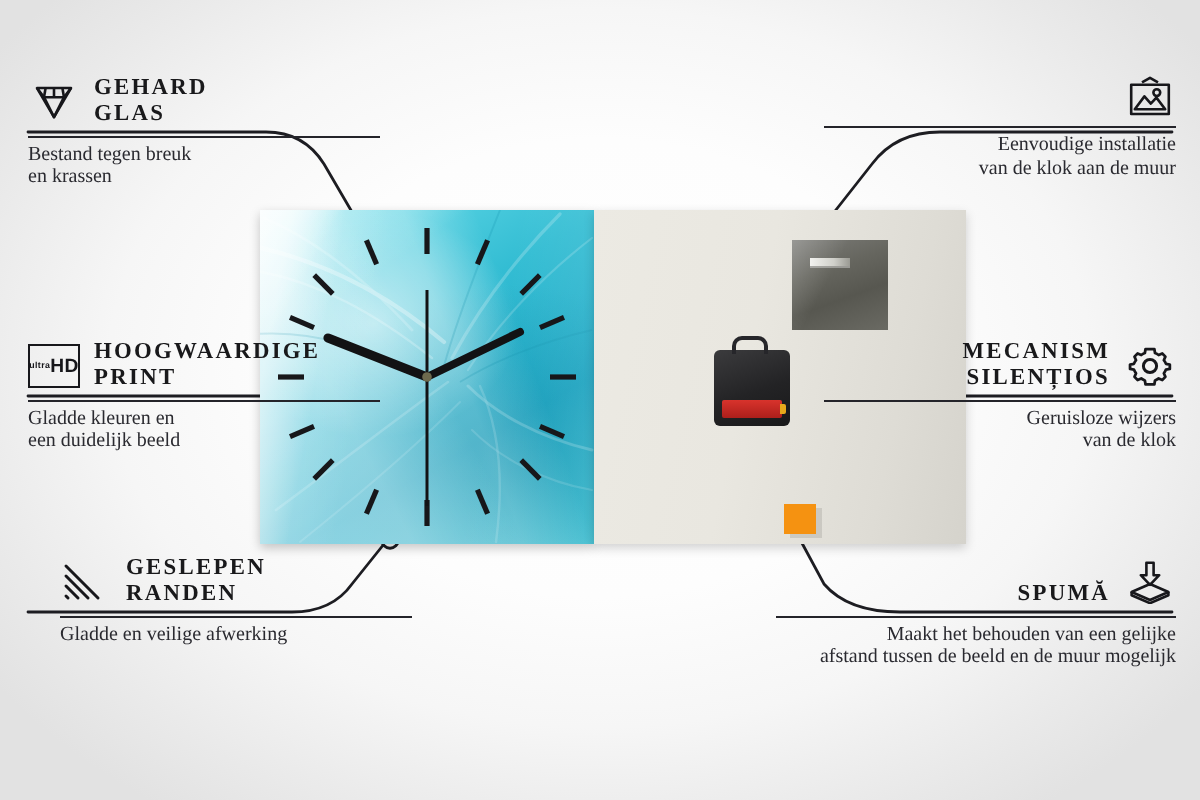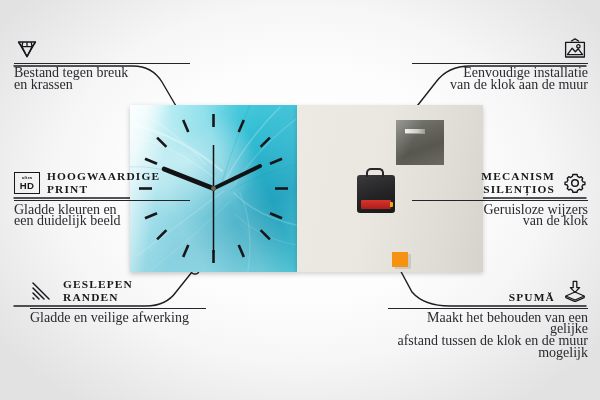--- a/index.html
+++ b/index.html
@@ -24,36 +24,36 @@
   .feat .hdrow { display:flex; align-items:center; gap:7px; }
   .feat .ttl {
     font-size:11.4px; letter-spacing:1.15px; color:#19191b;
     line-height:13.4px; font-weight:700; text-transform:uppercase;
     white-space:nowrap;
   }
   .feat .rule {
     height:0; border-top:1.15px solid #24242a; margin-top:3px;
   }
   .feat .desc {
-    font-size:14px; line-height:11.6px; color:#2a2a30; margin-top:3px;
+    font-size:10px; line-height:11.6px; color:#2a2a30; margin-top:3px;
     white-space:pre-line;
   }
   .feat.left .hdrow { justify-content:flex-start; }
   .feat.left .ttl { text-align:left; }
   .feat.left .desc { text-align:left; }
   .feat.right .hdrow { justify-content:flex-end; }
   .feat.right .ttl { text-align:right; }
   .feat.right .desc { text-align:right; }
 
   .ico { width:26px; height:22px; flex:0 0 auto; display:block; }
   .ico svg { display:block; width:100%; height:100%; }
 
   .hdbox {
     width:26px; height:22px; border:1.4px solid #17171b; flex:0 0 auto;
-    display:flex; flex-direction:column; align-items:center; justify-content:center;
+    display:flex; flex-direction:row; align-items:center; justify-content:center;
     line-height:1;
   }
   .hdbox .u { font-size:4.4px; letter-spacing:.2px; font-weight:700; color:#17171b;
               font-family:"Liberation Sans", sans-serif; }
   .hdbox .h { font-size:9.6px; font-weight:700; color:#17171b; letter-spacing:.2px;
               font-family:"Liberation Sans", sans-serif; margin-top:.5px; }
 
   
   #feat-glas      { left:14px;  top:38px;  width:176px; }
   #feat-print     { left:14px;  top:170px; width:176px; }
@@ -229,20 +229,21 @@
             <g fill="none" stroke="#17171b" stroke-width="1.3" stroke-linejoin="round">
           <path d="M4.5,4 L21.5,4 L13,18.6 Z"></path>
               <path d="M4.5,4 L8,8.6 L18,8.6 L21.5,4"></path>
           <path d="M8,8.6 L13,18.6 L18,8.6"></path>
               <path d="M8.8,4 L8,8.6"></path>
               <path d="M17.2,4 L18,8.6"></path>
           <path d="M13,4 L13,8.6"></path>
             </g>
           </svg>
       </span>
+      <span class="ttl"><span>GEHARD</span><br><span>GLAS</span></span>
     </div>
     <div class="rule"></div>
     <div class="desc">Bestand tegen breuk
 en krassen</div>
   </div>
 
   <div class="feat left" id="feat-print">
     <div class="hdrow">
       <span class="hdbox">
         <span class="u">ultra</span>
@@ -316,16 +317,16 @@
             <g fill="none" stroke="#17171b" stroke-width="1.3" stroke-linejoin="round">
           <path d="M11.2,1.4 L14.8,1.4 L14.8,7.6 L17.6,7.6 L13,12.4 L8.4,7.6 L11.2,7.6 Z"></path>
           <path d="M13,12.0 L22.2,16.0 L13,20.0 L3.8,16.0 Z"></path>
           <path d="M3.8,16.0 L3.8,17.6 L13,21.6 L22.2,17.6 L22.2,16.0"></path>
             </g>
           </svg>
       </span>
     </div>
     <div class="rule"></div>
     <div class="desc">Maakt het behouden van een gelijke
-afstand  tussen de klok en de muur mogelijk</div>
+afstand  tussen de beeld en de muur mogelijk</div>
   </div>
 
 </div>
 
 </body></html>

